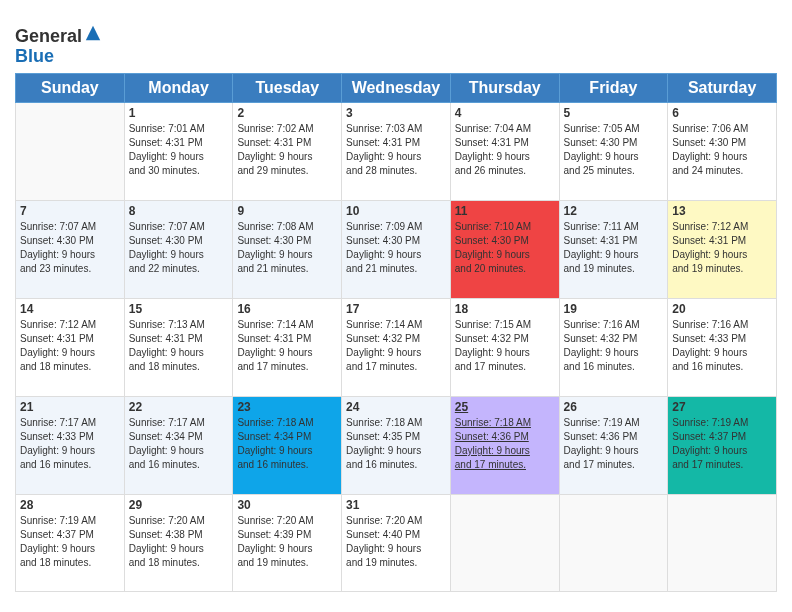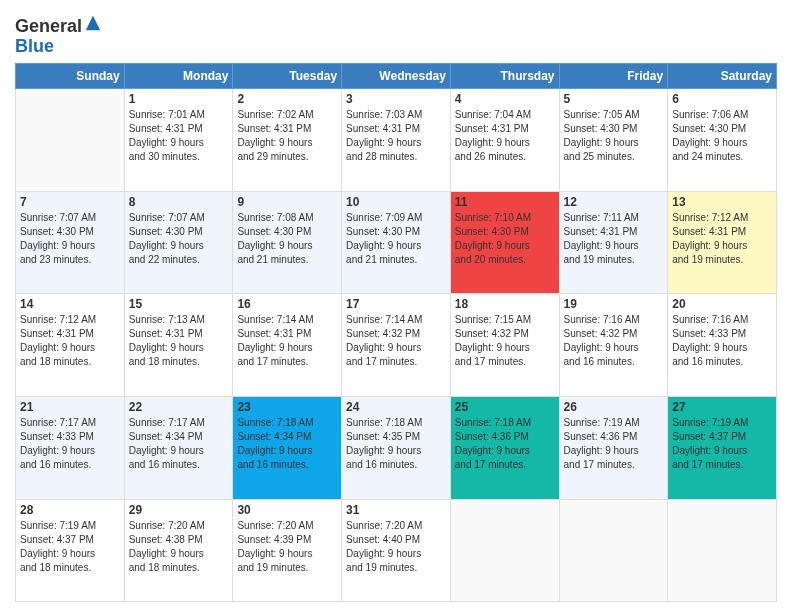--- a/index.html
+++ b/index.html
@@ -6,21 +6,21 @@
     body {
       width: 792px;
       height: 612px;
       font-family: Arial, sans-serif;
       background: #fff;
       overflow: hidden;
     }
     .page {
       width: 792px;
       height: 612px;
-      padding: 10px 15px;
+      padding: 20px 15px;
       display: flex;
       flex-direction: column;
     }
     .header {
       display: flex;
       justify-content: space-between;
       align-items: flex-start;
       margin-bottom: 6px;
     }
     .logo {
@@ -56,24 +56,24 @@
     .calendar {
       flex: 1;
       border: 1px solid #ccc;
       border-collapse: collapse;
       width: 100%;
       table-layout: fixed;
     }
     .calendar th {
       background: #3a7dbf;
       color: #fff;
-      font-size: 12px;
+      font-size: 16px;
       font-weight: bold;
       padding: 5px 4px;
-      text-align: right;
+      text-align: center;
       border: 1px solid #5a9dd5;
     }
     .calendar td {
       vertical-align: top;
       padding: 3px 4px;
       border: 1px solid #ddd;
       font-size: 10.5px;
       color: #333;
       height: 80px;
       background: #fff;
@@ -232,21 +232,21 @@
             <div class="day-info">Sunrise: 7:17 AM<br>Sunset: 4:34 PM<br>Daylight: 9 hours<br>and 16 minutes.</div>
           </td>
           <td style="background: #0ea5e9;">
             <span class="day-num">23</span>
             <div class="day-info">Sunrise: 7:18 AM<br>Sunset: 4:34 PM<br>Daylight: 9 hours<br>and 16 minutes.</div>
           </td>
           <td style="background: rgb(240, 245, 251);">
             <span class="day-num">24</span>
             <div class="day-info">Sunrise: 7:18 AM<br>Sunset: 4:35 PM<br>Daylight: 9 hours<br>and 16 minutes.</div>
           </td>
-          <td style="background: #14b8a6;">
+          <td style="background: #c4b5fd; text-decoration: underline;">
             <span class="day-num">25</span>
             <div class="day-info">Sunrise: 7:18 AM<br>Sunset: 4:36 PM<br>Daylight: 9 hours<br>and 17 minutes.</div>
           </td>
           <td style="background: rgb(240, 245, 251);">
             <span class="day-num">26</span>
             <div class="day-info">Sunrise: 7:19 AM<br>Sunset: 4:36 PM<br>Daylight: 9 hours<br>and 17 minutes.</div>
           </td>
           <td style="background: #14b8a6;">
             <span class="day-num">27</span>
             <div class="day-info">Sunrise: 7:19 AM<br>Sunset: 4:37 PM<br>Daylight: 9 hours<br>and 17 minutes.</div>

